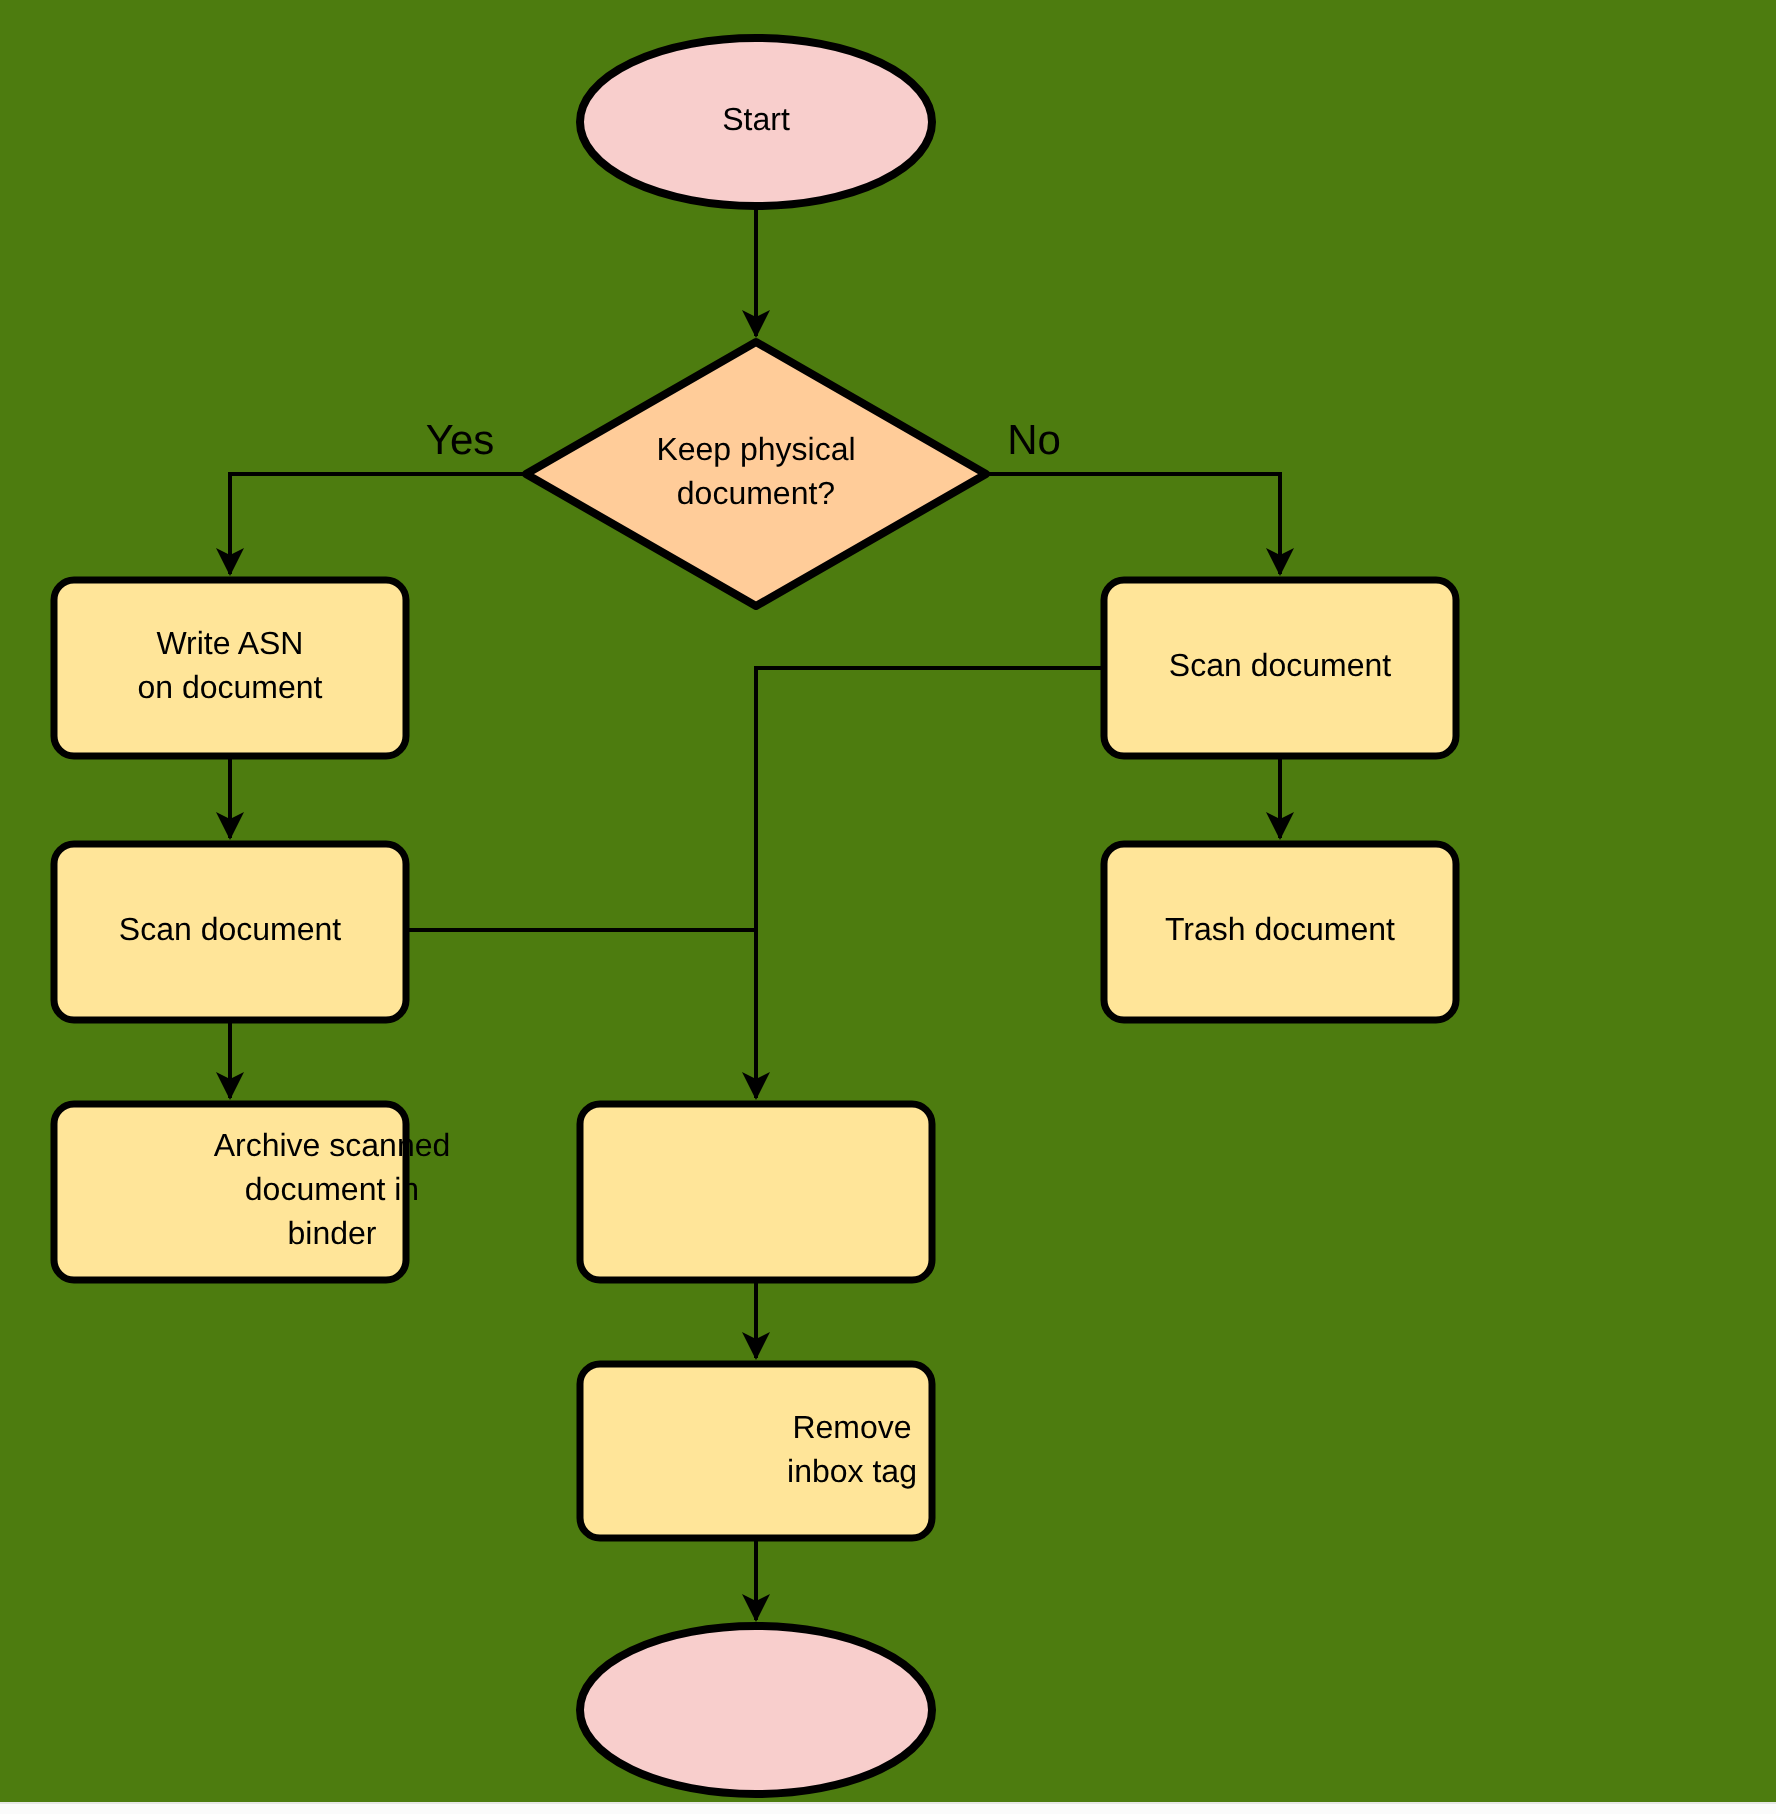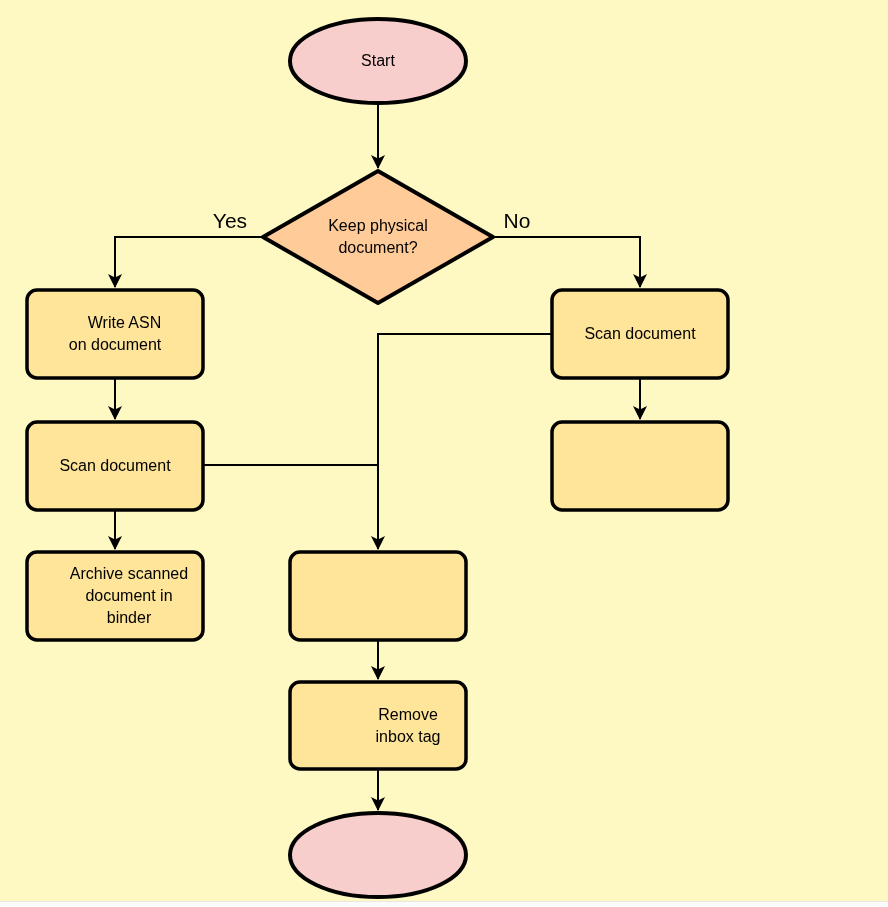--- a/index.html
+++ b/index.html
@@ -4,21 +4,21 @@
 <style>
   html, body {
     margin: 0;
     padding: 0;
     background: #ffffff;
   }
   .canvas {
     position: relative;
     width: 888px;
     height: 907px;
-    background: #fef9c3;
+    background: #4d7c0f;
     overflow: hidden;
     font-family: "Liberation Sans", "DejaVu Sans", sans-serif;
     color: #000000;
   }
   .canvas svg {
     position: absolute;
     left: 0;
     top: 0;
   }
   .node-label {
@@ -103,32 +103,33 @@
 
   <div class="node-label" style="left:290px; top:19px; width:176px; height:84px;">Start</div>
 
   <div class="node-label" style="left:283px; top:171px; width:190px; height:132px;">Keep physical
 document?</div>
 
   <div class="edge-label" style="left:195px; top:212px; width:70px;">Yes</div>
 
   <div class="edge-label" style="left:492px; top:212px; width:50px;">No</div>
 
-  <div class="node-label" style="left:27px; top:290px; width:176px; height:88px;text-align:right;">Write ASN
+  <div class="node-label" style="left:27px; top:290px; width:176px; height:88px;">Write ASN
 on document</div>
 
   <div class="node-label" style="left:27px; top:422px; width:176px; height:88px;">Scan document</div>
 
-  <div class="node-label" style="left:27px; top:552px; width:204px; height:88px;">Archive scanned
+  <div class="node-label" style="left:27px; top:552px; width:204px; height:88px;padding-left:37px;">Archive scanned
 document in
 binder</div>
 
   <div class="node-label" style="left:552px; top:290px; width:176px; height:88px;">Scan document</div>
 
+  <div class="node-label" style="left:552px; top:422px; width:176px; height:88px;">Trash document</div>
 
 
 
-  <div class="node-label" style="left:284px; top:682px; width:176px; height:87px;padding-left:36px;">Remove
+  <div class="node-label" style="left:302px; top:682px; width:176px; height:87px;padding-left:36px;">Remove
 inbox tag</div>
 
 
   <div class="page-bottom-edge"></div>
 </div>
 
 </body></html>

